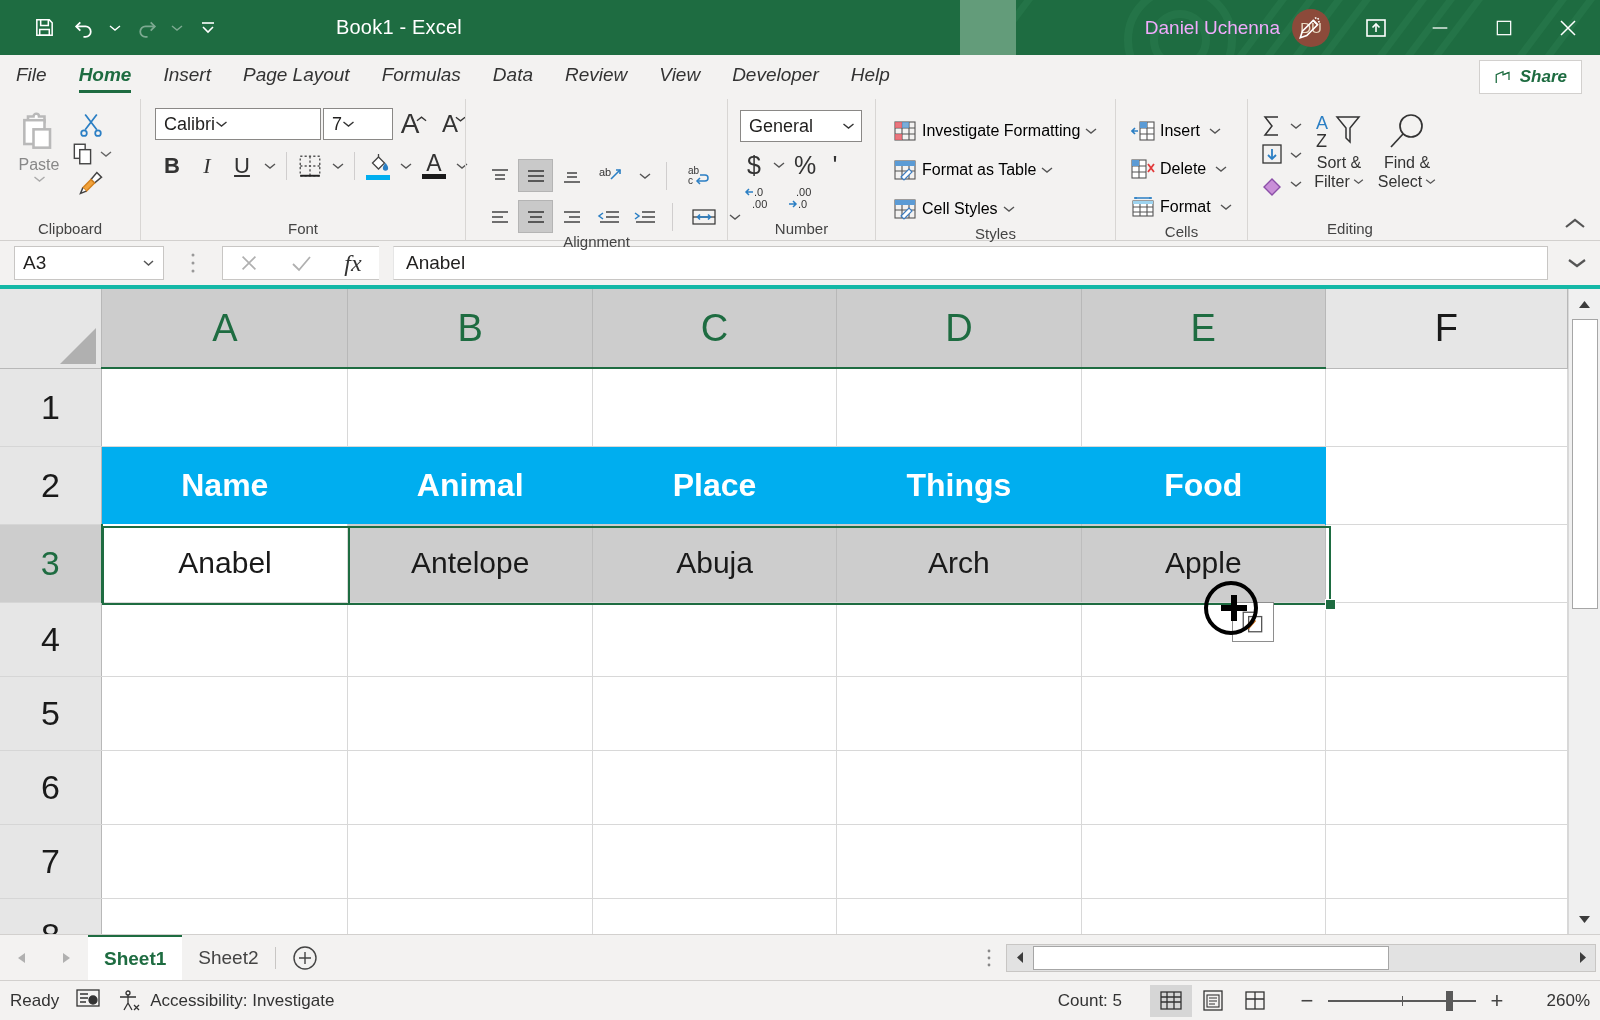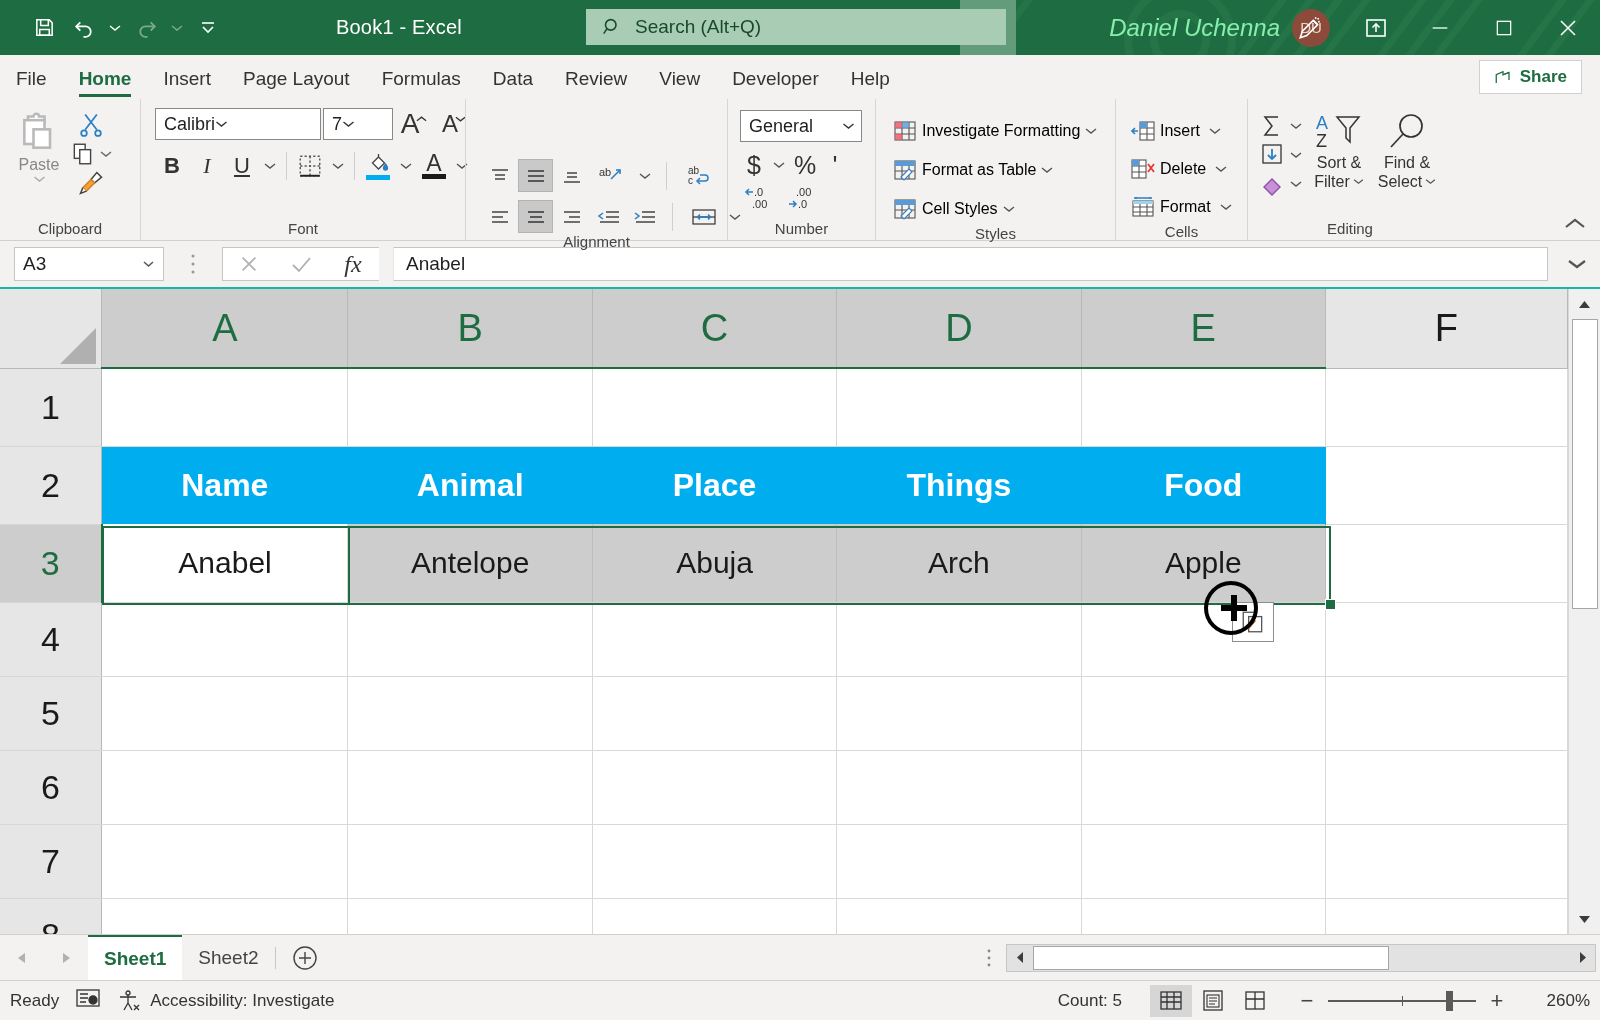--- a/index.html
+++ b/index.html
@@ -34,35 +34,35 @@
   .searchbox {
     position: absolute; left: 586px; top: 9px; width: 420px; height: 36px;
     background: #a8cdb4; display: flex; align-items: center; gap: 12px;
     padding: 0 16px; z-index: 2;
   }
   .searchbox .sb-text { color: #19492c; font-size: 19px; }
   .acct {
     position: absolute; right: 270px; top: 0; height: 55px; display: flex;
     align-items: center; gap: 12px; z-index: 2;
   }
-  .acct-name { color: #86efac; font-size: 24px; white-space: nowrap; font-style: italic; }
+  .acct-name { color: #f0abfc; font-size: 19px; white-space: nowrap; }
   .avatar {
     width: 38px; height: 38px; border-radius: 50%; background: #8c4a3a;
     color: #e8d9c0; font-size: 15px; display: flex; align-items: center; justify-content: center;
   }
   .tb-icons { position: absolute; right: 0; top: 0; height: 55px; display: flex; align-items: center; z-index: 2; }
   .tb-icon {
     width: 64px; height: 55px; display: flex; align-items: center; justify-content: center; color: #fff;
   }
   .tb-icon.pen { width: 68px; }
 
   
   .tabbar {
-    height: 44px; background: #f3f2f1; display: flex; align-items: flex-end;
-    position: relative; flex-shrink: 0;
+    height: 44px; background: #f3f2f1; display: flex; align-items: flex-start;
+    position: relative; flex-shrink: 0; font-style: italic;
   }
   .tab {
     padding: 0 16px; height: 40px; display: flex; align-items: center;
     font-size: 19px; color: #333; position: relative;
   }
   .tab.active { color: #1e6c41; font-weight: bold; }
   .tab.active::after {
     content: ""; position: absolute; left: 16px; right: 16px; bottom: 2px;
     height: 3px; background: #1e6c41;
   }
@@ -139,21 +139,21 @@
   .edit-left { display: flex; flex-direction: column; gap: 3px; padding-top: 4px; }
   .edit-mini { display: flex; align-items: center; gap: 4px; }
   .edit-big { display: flex; flex-direction: column; align-items: center; width: 62px; padding-top: 2px; }
   .edit-big .t { font-size: 16px; color: #333; line-height: 19px; display: flex; align-items: center; gap: 3px; }
 
   .ribbon-collapse { position: absolute; right: 14px; bottom: 6px; color: #555; }
 
   
   .fbar {
     height: 48px; background: #f3f2f1; display: flex; align-items: center;
-    padding: 0 8px; gap: 14px; border-bottom: 2px solid #14b8a6; flex-shrink: 0;
+    padding: 0 8px; gap: 14px; border-bottom: 4px solid #14b8a6; flex-shrink: 0;
   }
   .namebox {
     width: 150px; height: 34px; background: #fff; border: 1px solid #c8c6c4;
     display: flex; align-items: center; justify-content: space-between;
     padding: 0 8px; font-size: 19px; color: #201f1e; margin-left: 6px;
   }
   .fbar-dots { width: 30px; display: flex; align-items: center; justify-content: center; color: #888; letter-spacing: 0; }
   .fbar-btns { display: flex; align-items: center; height: 34px; background: #fff; border: 1px solid #c8c6c4; border-right: none; }
   .fbtn2 { width: 52px; height: 32px; display: flex; align-items: center; justify-content: center; color: #a0a0a0; font-size: 22px; }
   .fbtn2.fx { color: #333; font-style: italic; font-family: "Liberation Serif", serif; font-size: 24px; }
@@ -329,27 +329,20 @@
       <div class="qat-btn">
         <svg width="18" height="16" viewBox="0 0 18 16" fill="none" stroke="#fff" stroke-width="1.6">
           <path d="M3 3h12"></path>
             <path d="M4 7l5 5 5-5"></path>
         </svg>
       </div>
     </div>
 
     <div class="title-text">Book1  -  Excel</div>
 
-    <div class="searchbox">
-      <svg width="21" height="21" viewBox="0 0 24 24" fill="none" stroke="#19492c" stroke-width="1.8">
-        <circle cx="10" cy="9" r="6"></circle>
-          <path d="M5.5 13.5L2 19"></path>
-      </svg>
-      <span class="sb-text">Search (Alt+Q)</span>
-    </div>
 
     <div class="acct">
       <span class="acct-name">Daniel Uchenna</span>
       <span class="avatar">DU</span>
     </div>
 
     <div class="tb-icons">
       <div class="tb-icon pen">
         <svg width="26" height="26" viewBox="0 0 24 24" fill="none" stroke="#fff" stroke-width="1.5">
           <path d="M3 21l2-6 10-10 4 4-10 10z"></path>

